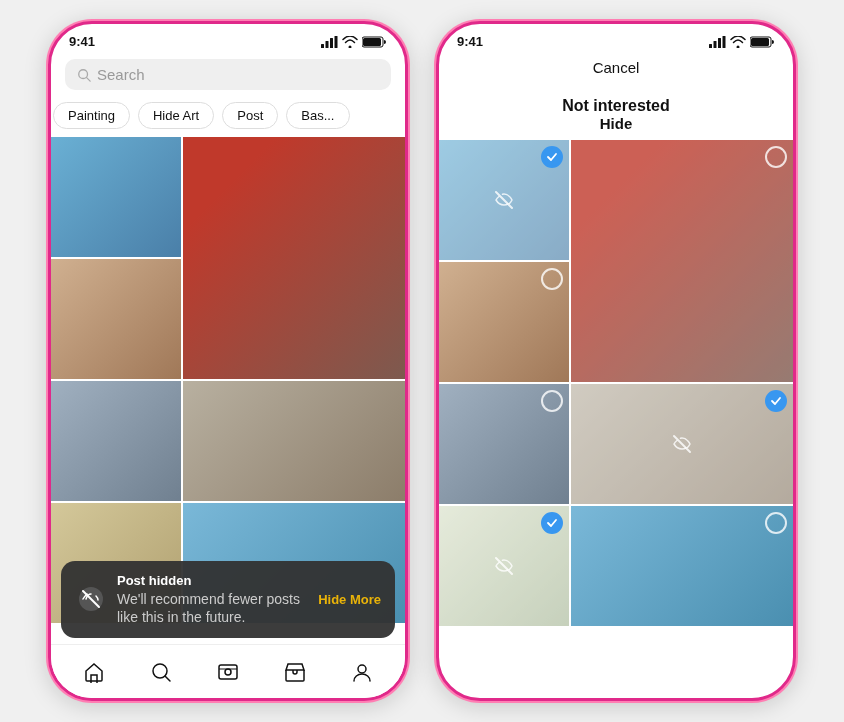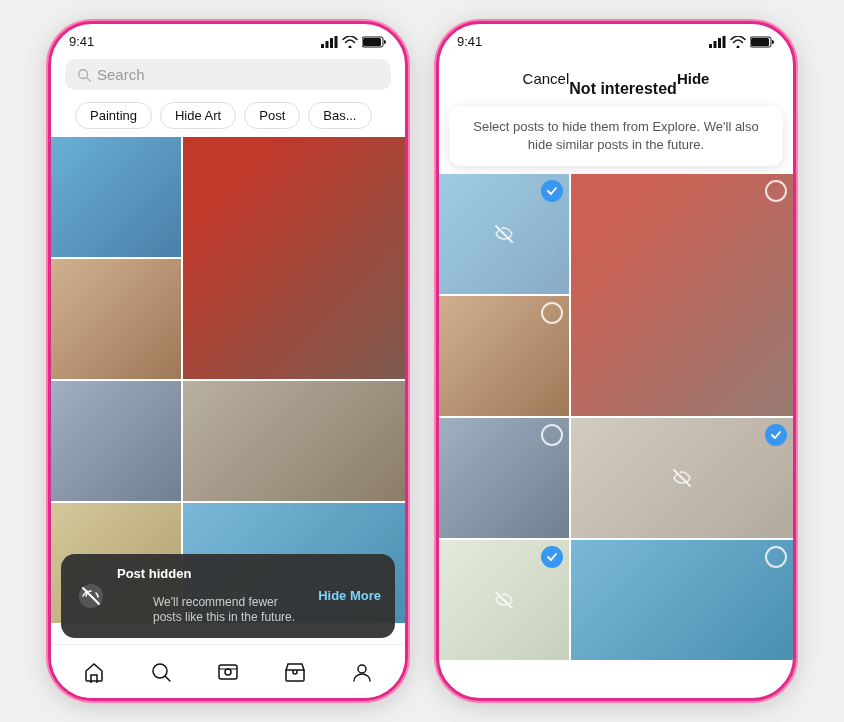--- a/index.html
+++ b/index.html
@@ -36,21 +36,21 @@
       box-shadow: 0 0 0 2px #ff7eb3, 0 4px 24px rgba(0,0,0,0.18);
     }
 
     
     .status-bar {
       display: flex;
       justify-content: space-between;
       align-items: center;
       padding: 10px 18px 4px;
       font-size: 13px;
-      font-weight: 400;
+      font-weight: 700;
       color: #111;
     }
     .status-icons {
       display: flex;
       align-items: center;
       gap: 4px;
       font-size: 11px;
     }
 
     
@@ -68,21 +68,21 @@
     .search-bar .search-icon-svg {
       width: 14px;
       height: 14px;
       opacity: 0.5;
     }
 
     
     .categories {
       display: flex;
       gap: 8px;
-      padding: 0 24px 8px;
+      padding: 0 2px 8px;
       overflow: hidden;
     }
     .pill {
       background: #fff;
       border: 1.5px solid #ddd;
       border-radius: 20px;
       padding: 5px 14px;
       font-size: 13px;
       font-weight: 500;
       white-space: nowrap;
@@ -139,32 +139,31 @@
       height: 32px;
       flex-shrink: 0;
       display: flex;
       align-items: center;
       justify-content: center;
     }
     .toast-text { flex: 1; }
     .toast-title {
       font-size: 13px;
       font-weight: 700;
-      margin-bottom: 14px;
+      margin-bottom: 2px;
     }
     .toast-subtitle {
-      font-size: 12px;
+      font-size: 14px;
       color: #ccc;
       line-height: 1.3;
-      margin-left: 36px;
     }
     .toast-action {
       font-size: 13px;
       font-weight: 700;
-      color: #7dd3fc;
+      color: #eab308;
       white-space: nowrap;
     }
 
     
     .bottom-nav {
       position: absolute;
       bottom: 0;
       left: 0;
       right: 0;
       height: 54px;
@@ -180,22 +179,23 @@
       height: 26px;
       display: flex;
       align-items: center;
       justify-content: center;
     }
 
     
     .top-bar {
       display: flex;
       align-items: center;
-      justify-content: center;
+      justify-content: flex-start;
       padding: 6px 16px 8px;
+      flex-direction: column;
     }
     .top-bar-cancel {
       font-size: 15px;
       color: #111;
     }
     .top-bar-title {
       font-size: 16px;
       font-weight: 700;
       color: #111;
       margin-top: 21px;
@@ -395,23 +395,20 @@
       </svg>
     </div>
   </div>
 
   <div class="top-bar">
     <span class="top-bar-cancel">Cancel</span>
     <span class="top-bar-title">Not interested</span>
     <span class="top-bar-done">Hide</span>
   </div>
 
-  <div class="tooltip-box">
-    <span>Select posts to hide them from Explore. We'll also hide similar posts in the future.</span>
-  </div>
 
   <div class="right-grid">
 
     <div class="cell img-blue" style="position:relative;">
       <div class="cell-overlay"></div>
       <div class="cell-hidden-icon">
         <svg width="22" height="22" viewBox="0 0 22 22">
             <line x1="3" y1="3" x2="19" y2="19" stroke="rgba(255,255,255,0.8)" stroke-width="2" stroke-linecap="round"></line>
             <path d="M6 7.5C4 9 3 11 3 11s3 5 8 5c1.5 0 3-0.5 4-1.2" stroke="rgba(255,255,255,0.8)" stroke-width="1.5" fill="none" stroke-linecap="round"></path>
             <path d="M9.5 5.2C9.9 5.1 10.4 5 11 5c5 0 8 6 8 6s-1 2-2.5 3.5" stroke="rgba(255,255,255,0.8)" stroke-width="1.5" fill="none" stroke-linecap="round"></path>

